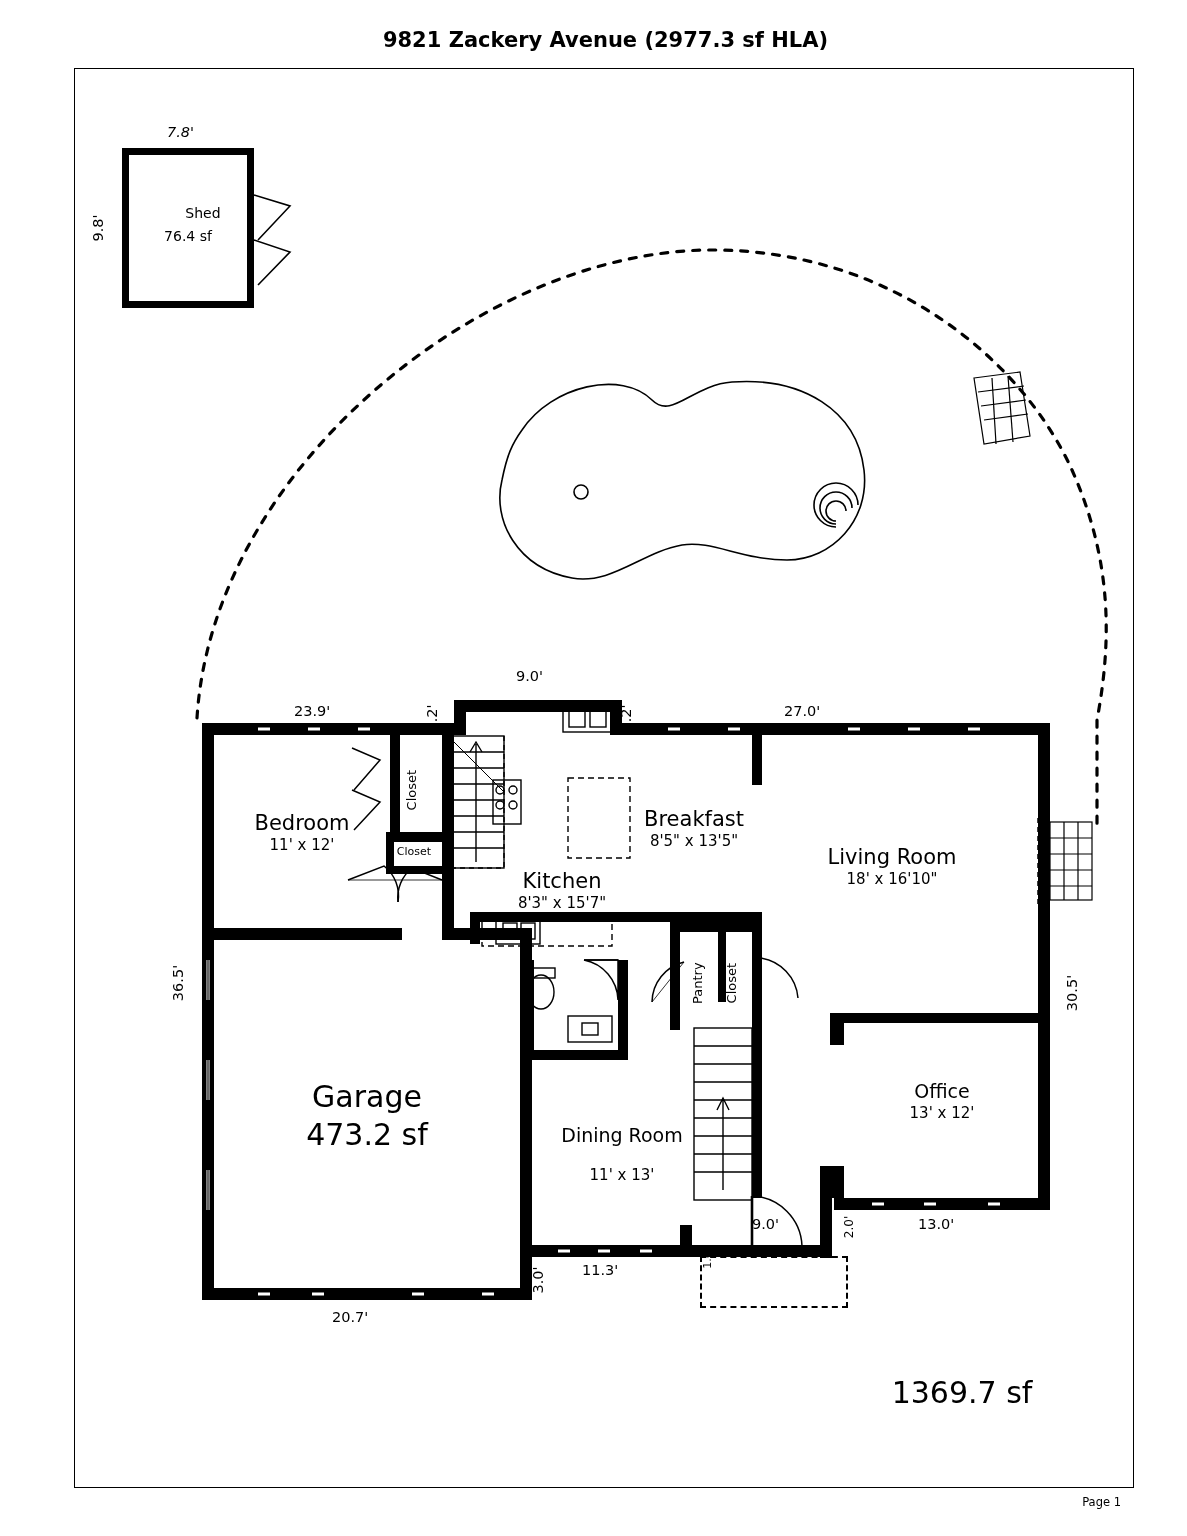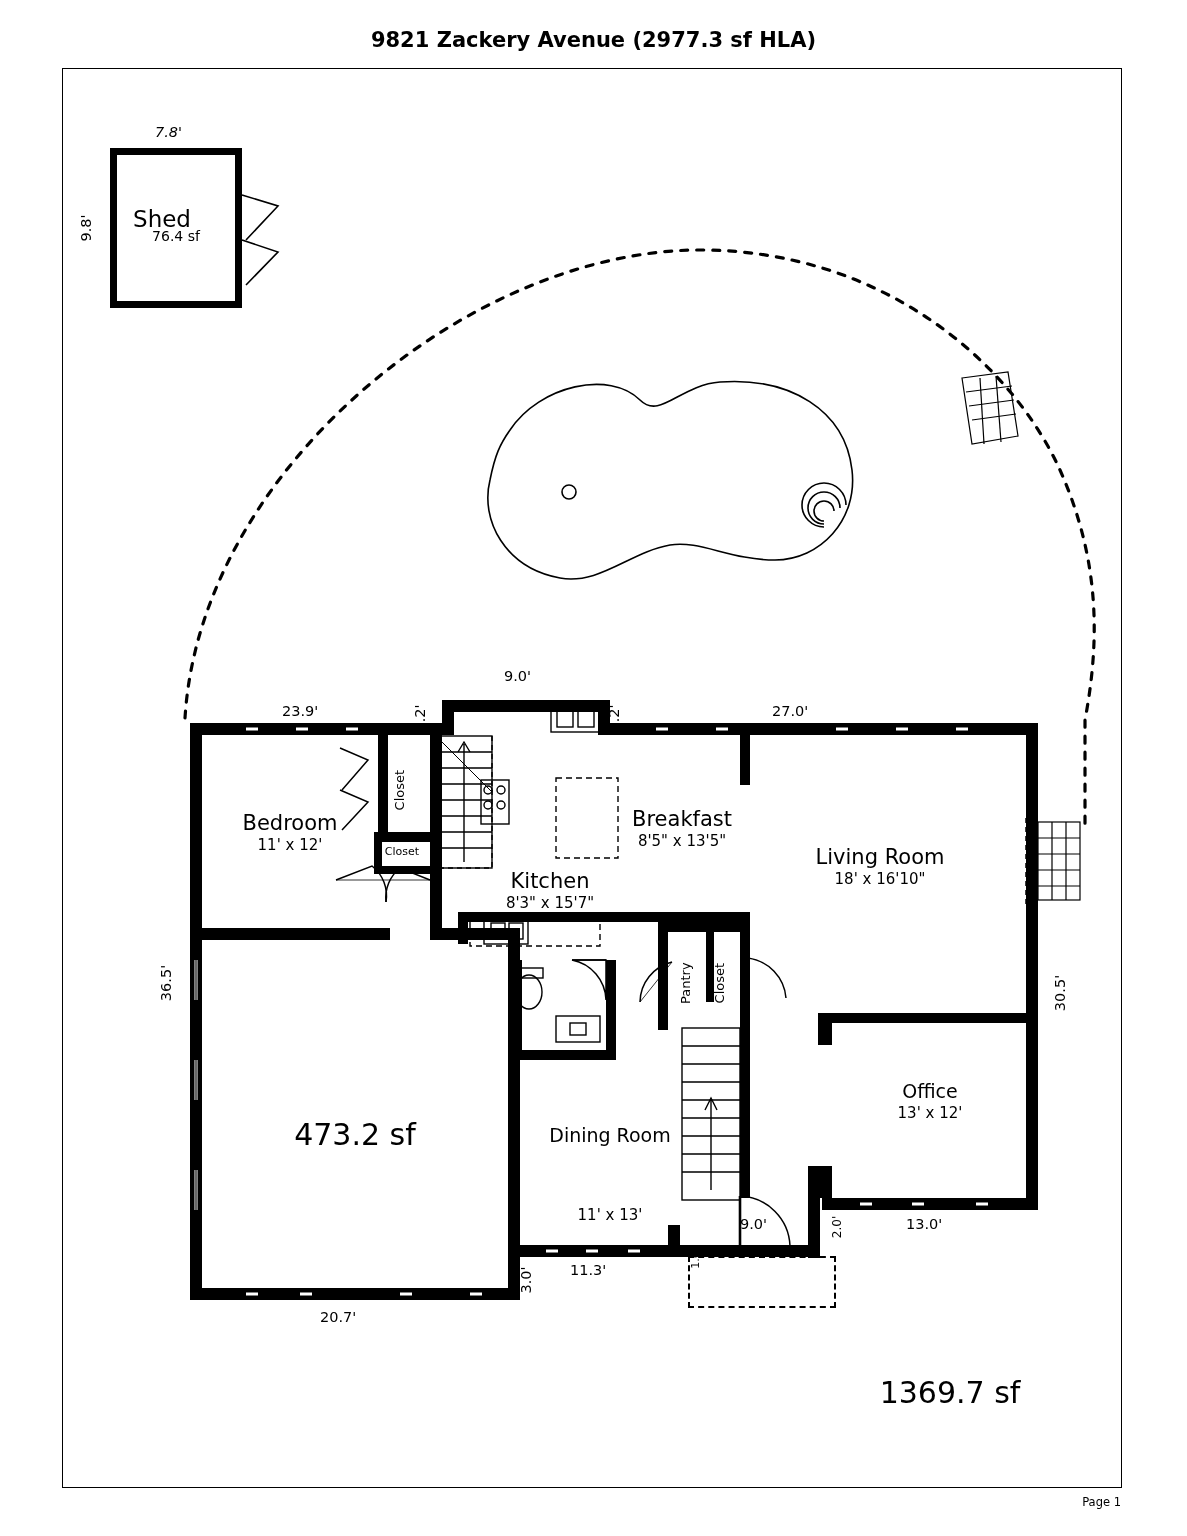--- a/index.html
+++ b/index.html
@@ -1,17 +1,17 @@
 <!DOCTYPE html>
 <html><head>
 <meta charset="utf-8">
 <style>
   html,body{margin:0;padding:0;background:#ffffff;}
   body{width:1187px;height:1536px;position:relative;font-family:"DejaVu Sans",sans-serif;color:#000;}
-  .page{position:absolute;inset:0;}
+  .page{position:absolute;inset:0;margin-left:12px;}
   .title{position:absolute;top:28px;left:0;width:1187px;text-align:center;font-size:21px;font-weight:bold;font-family:"DejaVu Sans",sans-serif;}
   .border{position:absolute;left:62px;top:68px;width:1060px;height:1420px;border:1px solid #000;box-sizing:border-box;}
   .footer{position:absolute;left:0;top:1495px;width:1187px;text-align:center;font-size:12.5px;}
   .pagenum{position:absolute;right:66px;top:1495px;font-size:11.5px;}
 
   
   .w{position:absolute;background:#000;}
   .box{position:absolute;border:7px solid #000;box-sizing:border-box;}
   .dash{position:absolute;border:2px dashed #000;box-sizing:border-box;}
 
@@ -28,21 +28,21 @@
 </style>
 </head>
 <body>
 
 <div class="page">
 
   <div class="title">9821 Zackery Avenue (2977.3 sf HLA)</div>
   <div class="border"></div>
 
   <div class="box" style="left:110px;top:148px;width:132px;height:160px;"></div>
-  <div class="lbl" style="left:96px;top:205px;width:132px;font-size:23px;">Shed</div>
+  <div class="lbl" style="left:125px;top:205px;width:132px;font-size:14px;">Shed</div>
   <div class="lbl" style="left:110px;top:228px;width:132px;font-size:14px;">76.4 sf</div>
   <div class="dim" style="left:155px;top:124px;font-style:italic;">7.8'</div>
   <div class="dimv" style="left:72px;top:220px;">9.8'</div>
 
   <svg width="1187" height="1536">
     <path class="stk" stroke-width="1.6" d="M242 195 L278 206 L246 240"></path>
     <path class="stk" stroke-width="1.6" d="M242 240 L278 252 L246 285"></path>
   </svg>
 
   <svg width="1187" height="1536">
@@ -245,22 +245,23 @@
   <div class="lbl" style="left:602px;top:806px;width:160px;font-size:21px;">Breakfast</div>
   <div class="lbl" style="left:602px;top:832px;width:160px;">8'5" x 13'5"</div>
 
   <div class="lbl" style="left:790px;top:844px;width:180px;font-size:21px;">Living Room</div>
   <div class="lbl" style="left:790px;top:870px;width:180px;">18' x 16'10"</div>
 
   <div class="lbl" style="left:850px;top:1080px;width:160px;font-size:19px;">Office</div>
   <div class="lbl" style="left:850px;top:1104px;width:160px;">13' x 12'</div>
 
   <div class="lbl" style="left:510px;top:1124px;width:200px;font-size:19px;">Dining Room</div>
-  <div class="lbl" style="left:510px;top:1206px;width:200px;">11' x 13'</div>
-
+  <div class="lbl" style="left:510px;top:1166px;width:200px;">11' x 13'</div>
+
+  <div class="lbl" style="left:230px;top:1078px;width:250px;font-size:30px;">Garage</div>
   <div class="lbl" style="left:230px;top:1116px;width:250px;font-size:30px;">473.2 sf</div>
 
   <div class="lbl sm rot" style="left:370px;top:782px;width:60px;">Closet</div>
   <div class="lbl xs" style="left:372px;top:845px;width:60px;">Closet</div>
   <div class="lbl sm rot" style="left:658px;top:975px;width:56px;">Pantry</div>
   <div class="lbl sm rot" style="left:692px;top:975px;width:56px;">Closet</div>
 
   <div class="lbl" style="left:830px;top:1374px;width:240px;font-size:30px;">1369.7 sf</div>
 
   <div class="dim" style="left:282px;top:703px;">23.9'</div>

